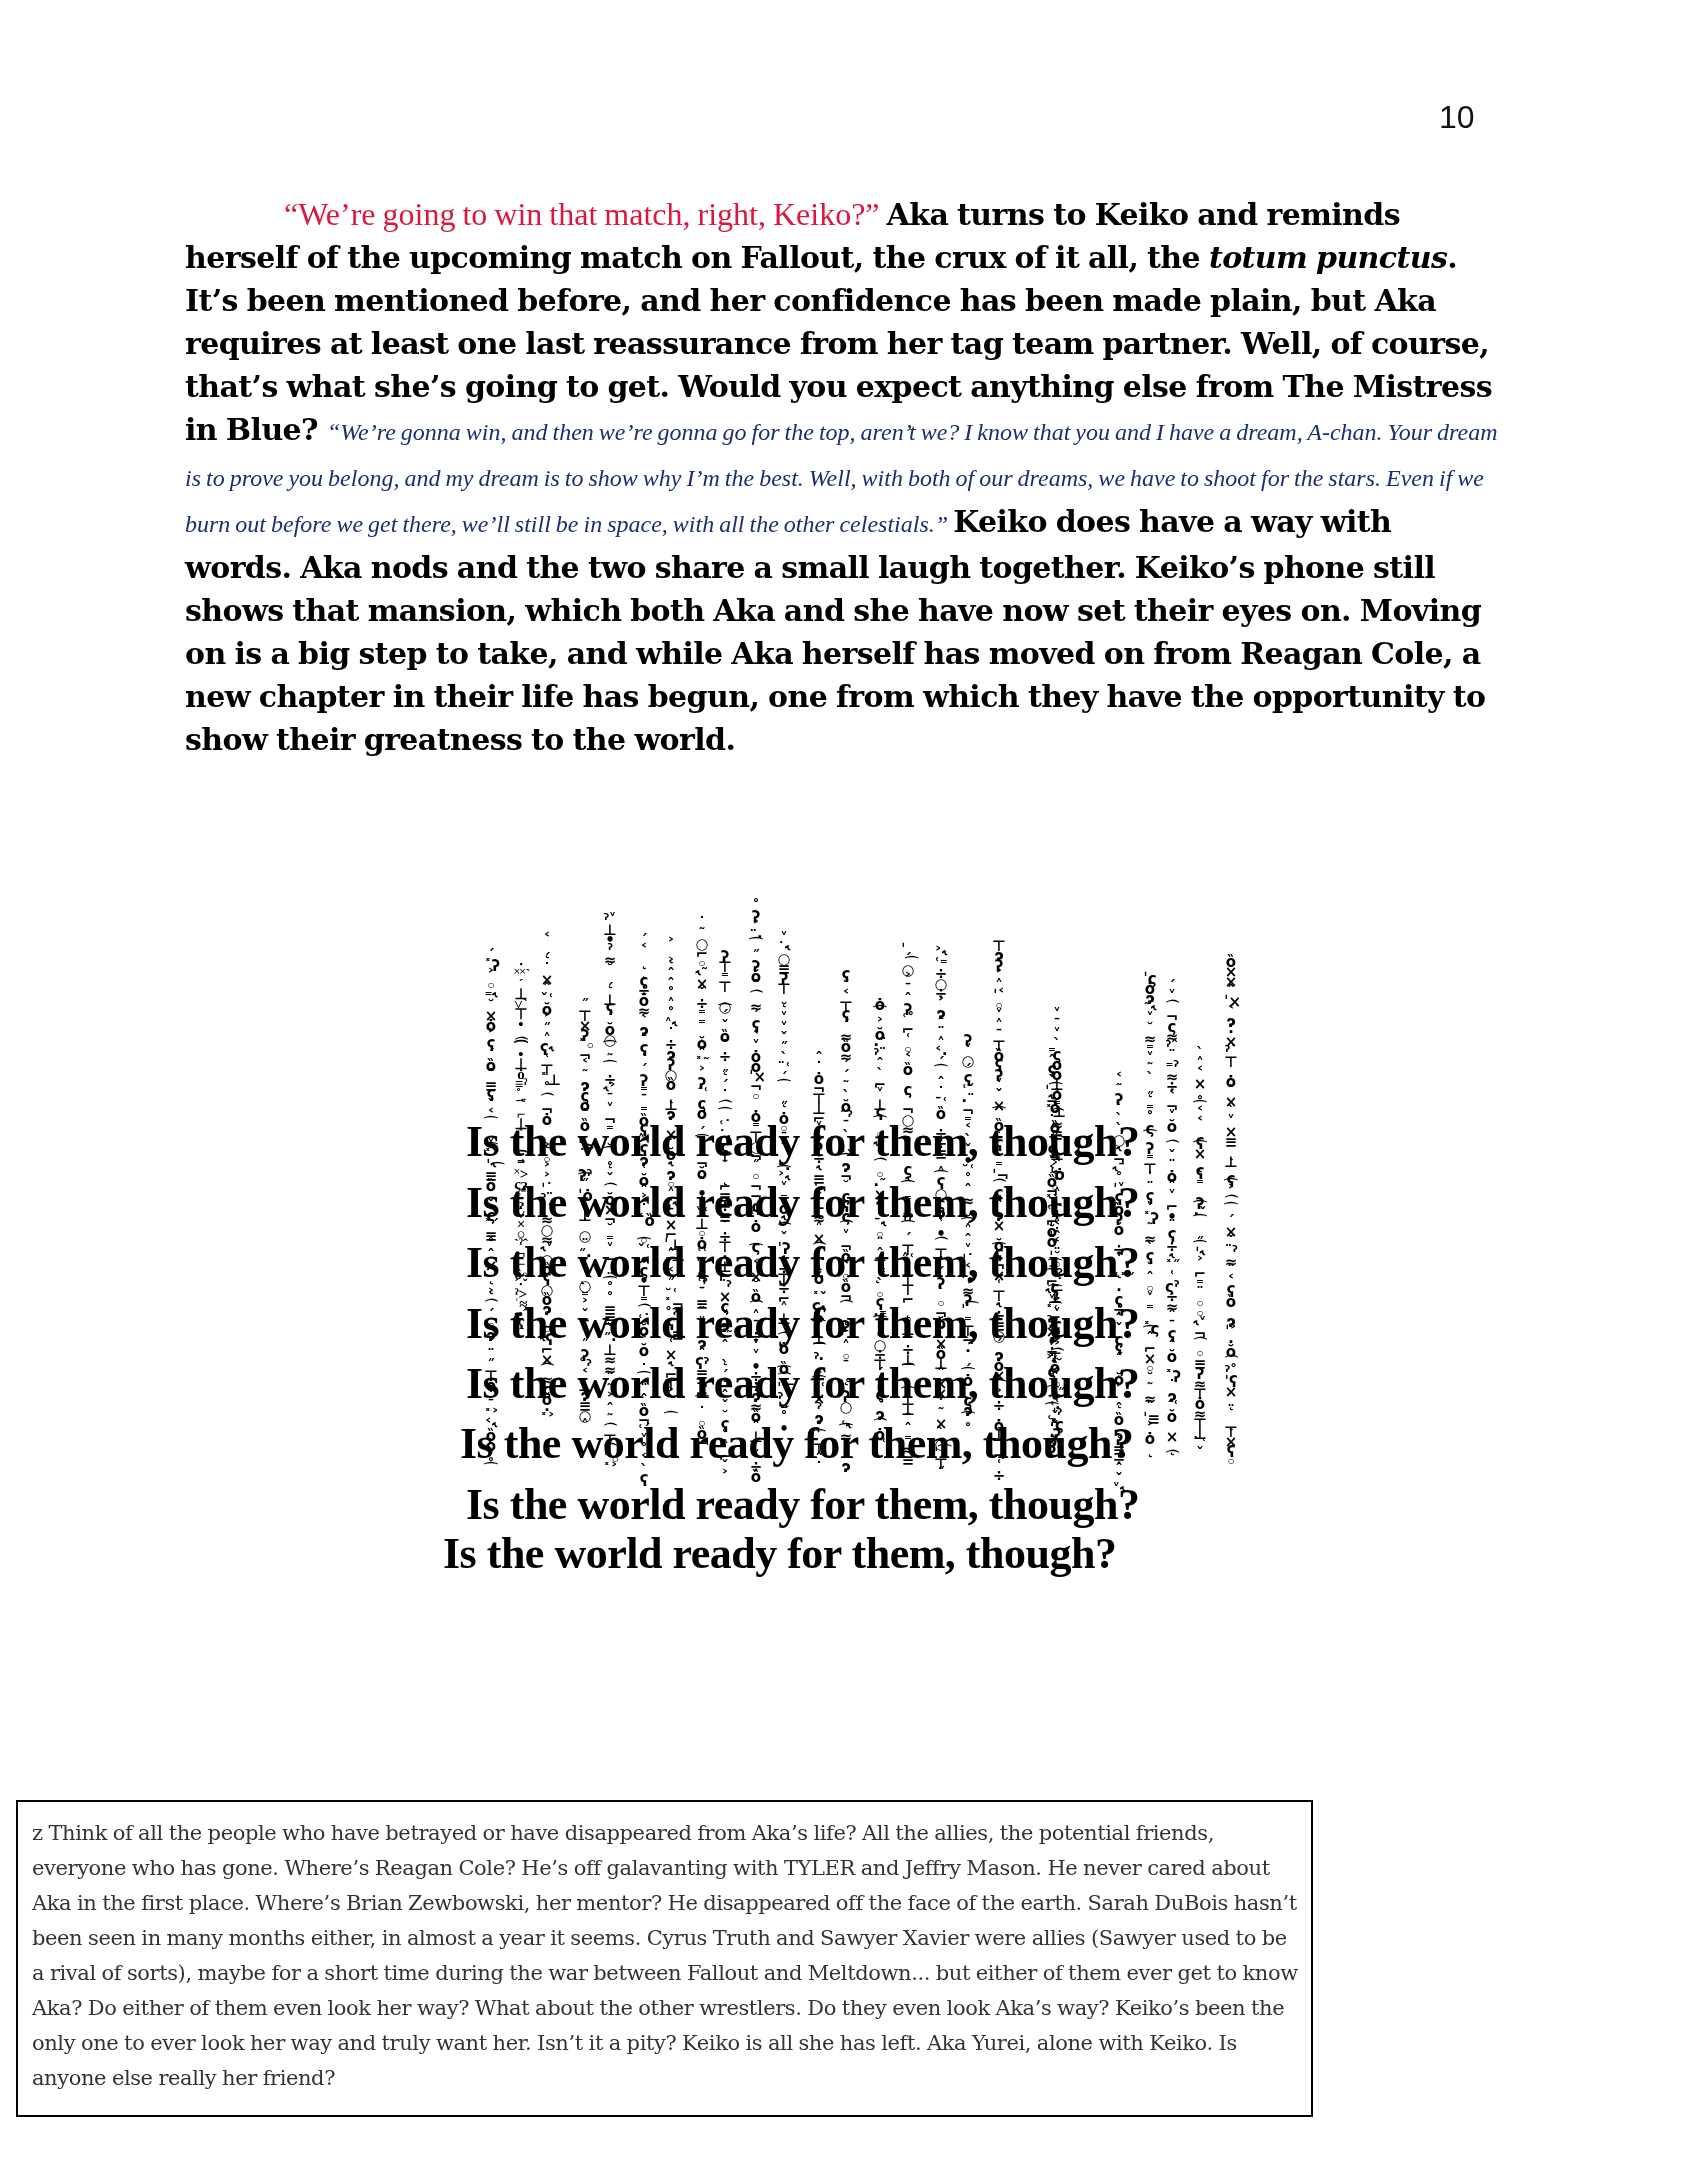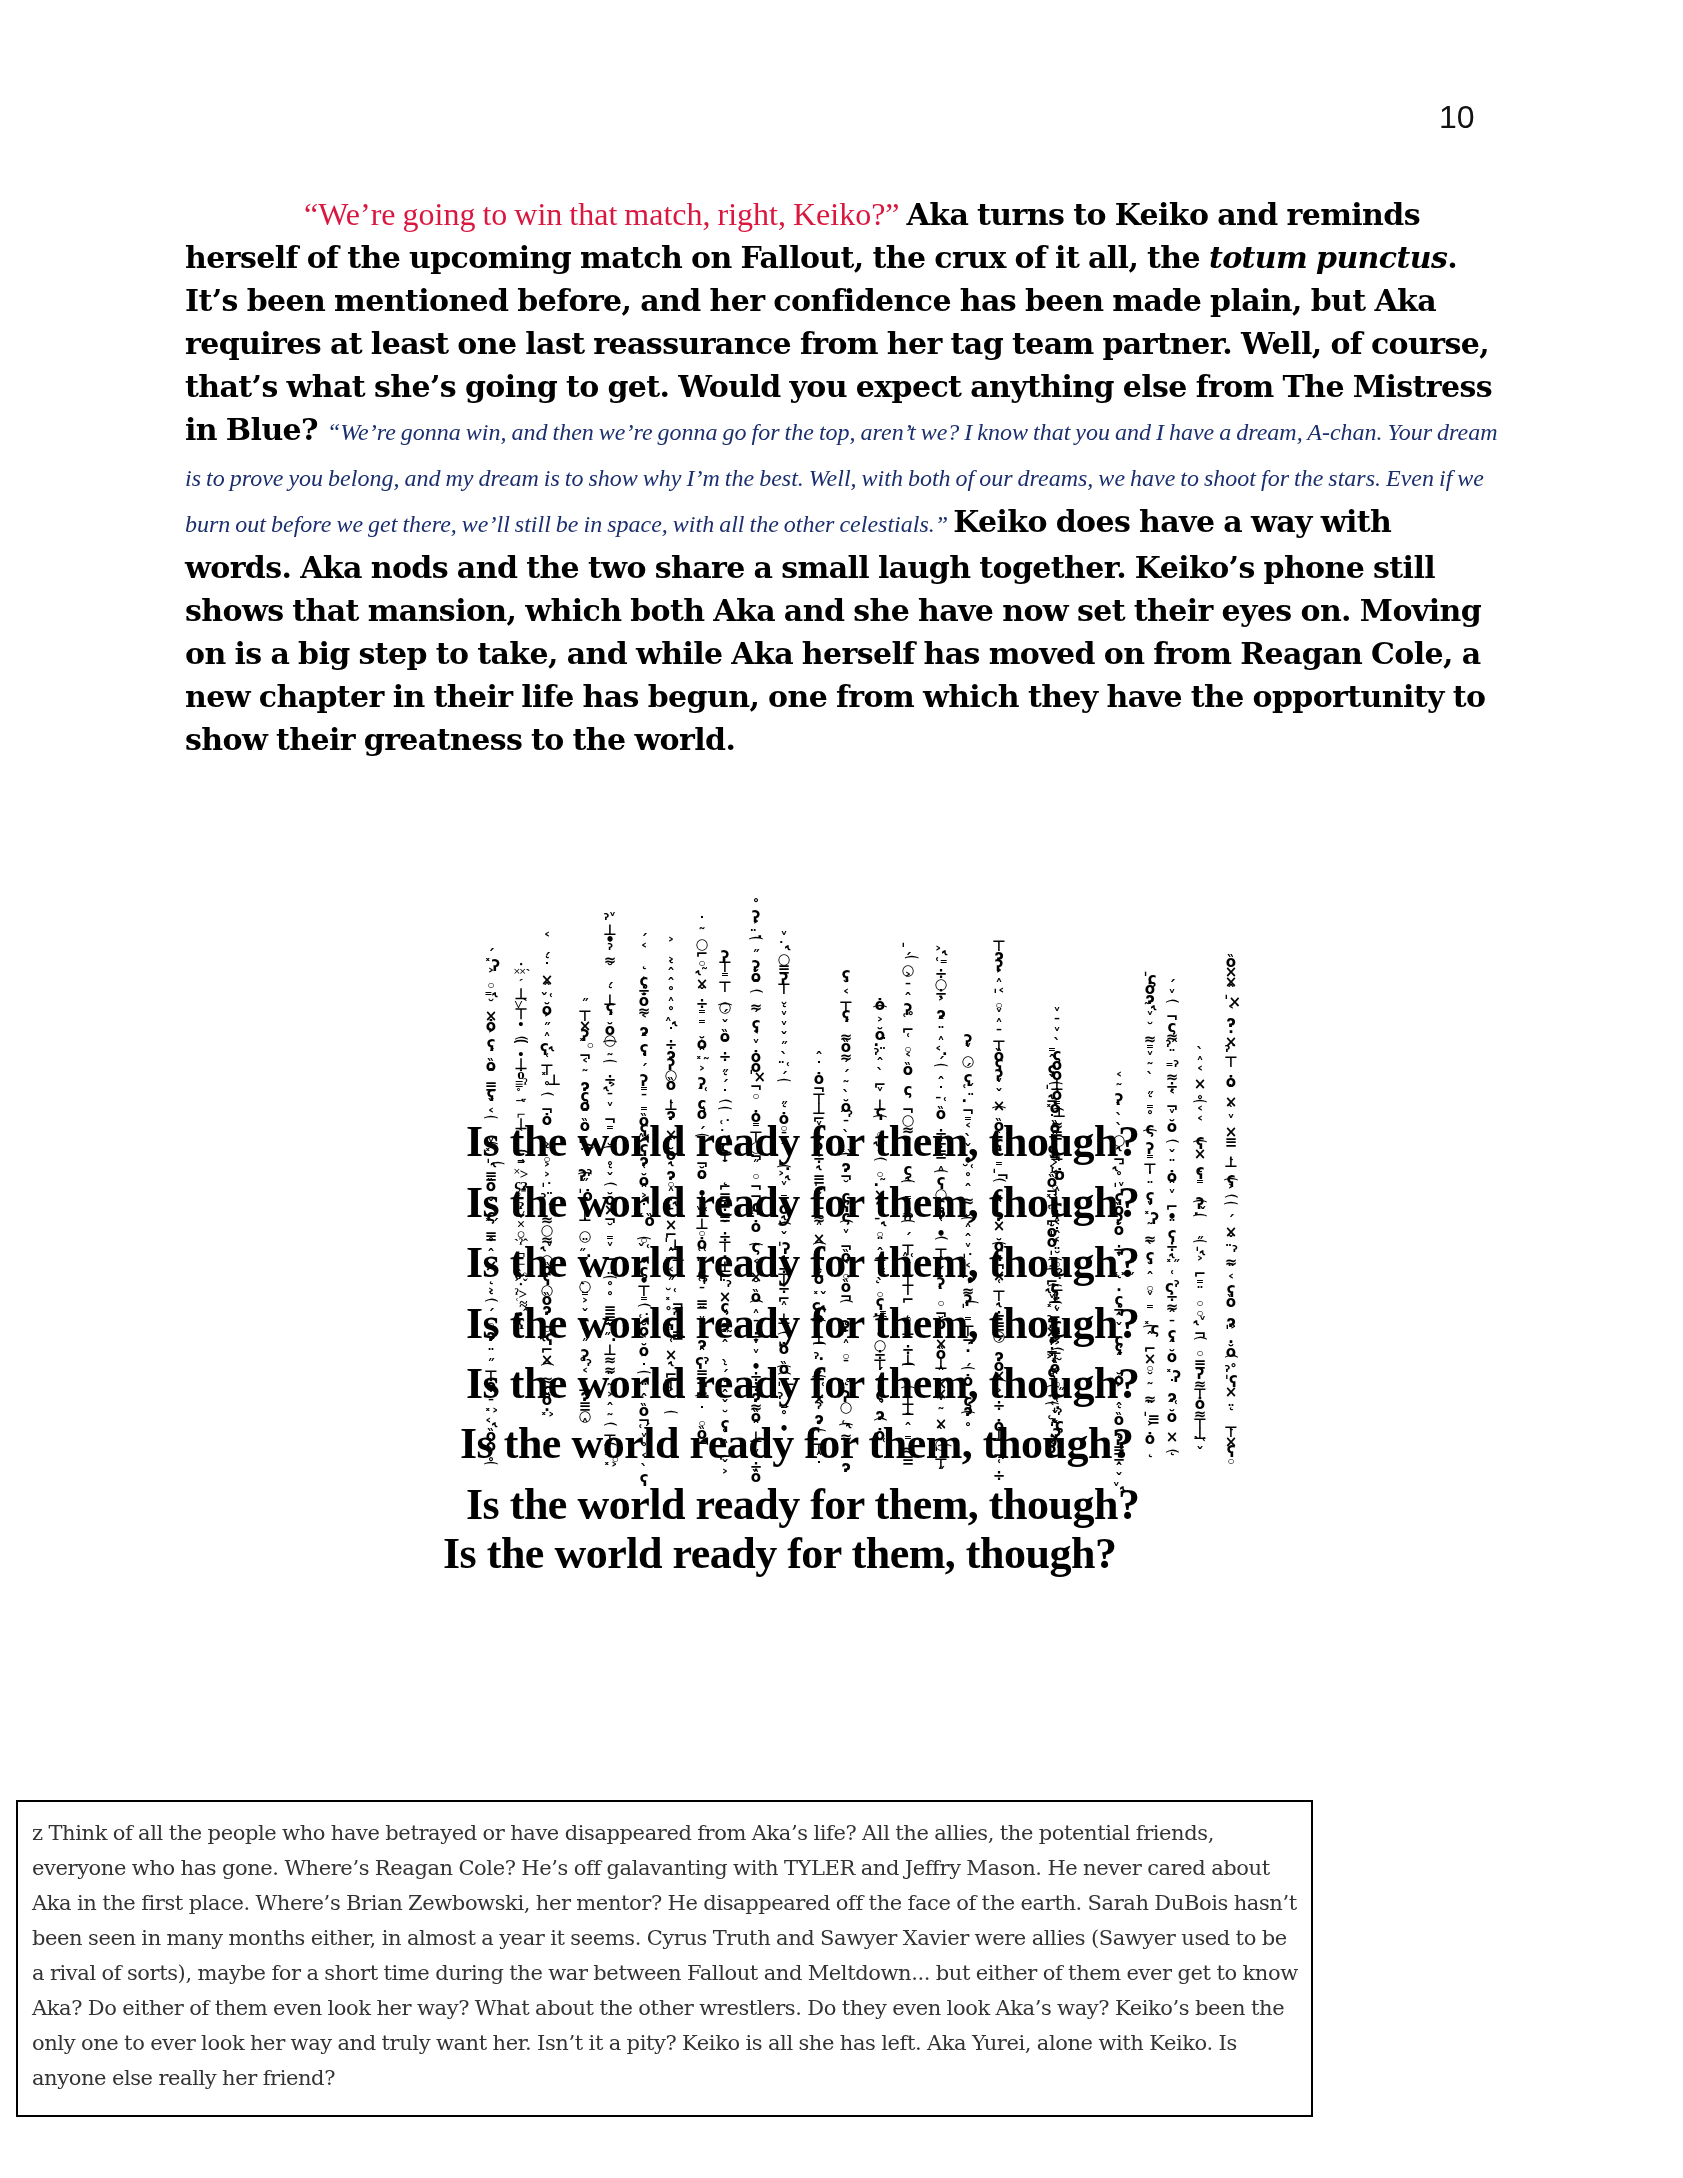--- a/index.html
+++ b/index.html
@@ -9,21 +9,21 @@
     font-family: "Liberation Sans", sans-serif; font-size: 32px; color: #111;
   }
   .body-text {
     position: absolute; left: 185px; top: 193px; width: 1317px;
     font-family: "DejaVu Serif", serif; font-size: 30px; line-height: 43px;
     color: #000; text-indent: 99px; margin: 0;
     letter-spacing: -0.6px; word-spacing: -1px;
   }
   .narr { font-weight: bold; }
   .narr-it { font-weight: bold; font-style: italic; }
-  .dlg-aka { color: #d9173f; font-family: "Liberation Serif", serif; font-size: 32px; letter-spacing: 0; margin-left: 20px; }
+  .dlg-aka { color: #d9173f; font-family: "Liberation Serif", serif; font-size: 32px; letter-spacing: 0; }
   .dlg-keiko { color: #1b2f6e; font-family: "Liberation Serif", serif; font-size: 24px; letter-spacing: 0; font-style: italic; }
 
   .glitch { position: absolute; left: 426px; top: 871px; width: 842px; height: 733px; }
   .glitch-line {
     position: absolute; white-space: nowrap;
     font-family: "Liberation Serif", serif; font-weight: bold; font-size: 44px;
     color: #000; line-height: 1; letter-spacing: -0.5px;
   }
   .glitch-col {
     position: absolute; width: 14px;

